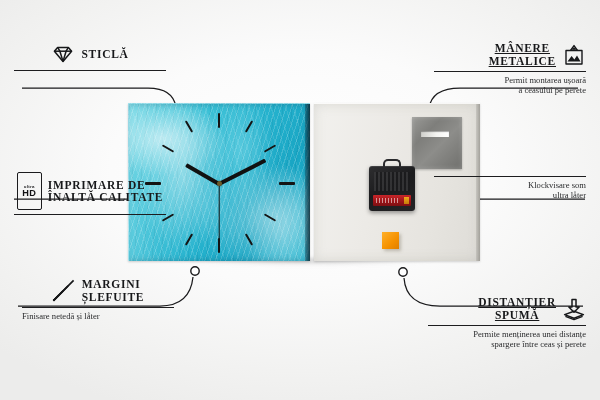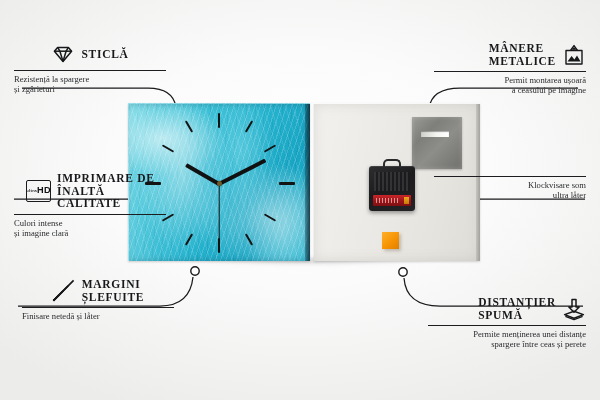--- a/index.html
+++ b/index.html
@@ -130,33 +130,33 @@
   .feat { position:absolute; width:152px; }
   .feat-head { display:flex; align-items:center; gap:6px; }
   .feat-left .feat-head { justify-content:center; }
   .feat-right .feat-head { justify-content:flex-end; }
   .feat-title {
     font-family:"Liberation Serif", serif;
     font-size:11.5px; font-weight:700; letter-spacing:.7px;
     color:#17181a; line-height:12.5px; text-transform:uppercase;
   }
   .feat-left .feat-title { text-align:left; }
-  .feat-right .feat-title { text-align:left; }
+  .feat-right .feat-title { text-align:center;text-decoration:underline; }
   .rule { height:1px; background:#1d1d1f; margin:4px 0 3px; }
   .feat-desc {
     font-family:"Liberation Serif", serif;
     font-size:8.6px; line-height:10.4px; color:#2a2b2d;
   }
   .feat-left .feat-desc { text-align:left; }
   .feat-right .feat-desc { text-align:right; }
   .ico { width:24px; height:24px; flex:0 0 24px; display:block; }
   .hdbox {
-    width:25px; height:22px; border:1.4px solid #1b1b1d; border-radius:2px;
-    display:flex; align-items:center; justify-content:center;
-    font-family:"Liberation Sans", sans-serif; flex:0 0 25px;margin-left:12px;
+    width:25px; height:38px; border:1.4px solid #1b1b1d; border-radius:2px;
+    display:flex; flex-direction:column; align-items:center; justify-content:center;
+    font-family:"Liberation Sans", sans-serif; flex:0 0 25px;
   }
   .hdbox .u { font-size:4.4px; letter-spacing:.3px; color:#1b1b1d; line-height:5px; font-weight:700;}
   .hdbox .h { font-size:9.2px; font-weight:700; color:#121214; line-height:9.6px; letter-spacing:.3px;}
 </style>
 </head>
 <body>
 
 <div id="stage">
 
   <svg id="wires" viewBox="0 0 600 400">
@@ -236,42 +236,34 @@
           <path d="M3.4 9.2 H20.6"></path>
             <path d="M6.6 5.4 L8.9 9.2 L12 19.4"></path>
           <path d="M17.4 5.4 L15.1 9.2 L12 19.4"></path>
         </g>
       </svg>
       <div class="feat-title">
         <div>STICLĂ</div>
       </div>
     </div>
     <div class="rule"></div>
-    <div class="feat-desc">
-      <div>Rezistență la spargere</div>
-      <div>și zgârieturi</div>
-    </div>
   </div>
 
   <div class="feat feat-left" style="left:14px; top:172px;">
     <div class="feat-head">
       <div class="hdbox">
         <span class="u">ultra</span>
         <span class="h">HD</span>
       </div>
       <div class="feat-title">
         <div>IMPRIMARE DE</div>
         <div>ÎNALTĂ CALITATE</div>
       </div>
     </div>
     <div class="rule"></div>
-    <div class="feat-desc">
-      <div>Culori intense</div>
-      <div>și imagine clară</div>
-    </div>
   </div>
 
   <div class="feat feat-left" style="left:22px; top:278px;">
     <div class="feat-head">
       <svg class="ico" viewBox="0 0 24 24">
         <g stroke="#17181a" stroke-width="1.7" stroke-linecap="square">
           <line x1="2" y1="21" x2="21" y2="2"></line>
           <line x1="2" y1="21" x2="15.5" y2="7.5"></line>
           <line x1="2" y1="21" x2="10.5" y2="12.5"></line>
           <line x1="2" y1="21" x2="6" y2="17"></line>
@@ -299,21 +291,21 @@
           <rect x="4" y="7.5" width="16" height="13.5"></rect>
           <path d="M8.5 7.5 L12 2.6 L15.5 7.5"></path>
           <circle cx="12" cy="6.2" r="1.1"></circle>
           <path d="M5.5 18.5 L9.6 13 L12.4 16.4 L15 12.4 L18.5 18.5 Z" fill="#17181a" stroke="none"></path>
         </g>
       </svg>
     </div>
     <div class="rule"></div>
     <div class="feat-desc">
       <div>Permit montarea ușoară</div>
-      <div>a ceasului pe imagine</div>
+      <div>a ceasului pe perete</div>
     </div>
   </div>
 
   <div class="feat feat-right" style="left:434px; top:172px;">
     <div class="rule"></div>
     <div class="feat-desc">
       <div>Klockvisare som</div>
       <div>ultra låter</div>
     </div>
   </div>

